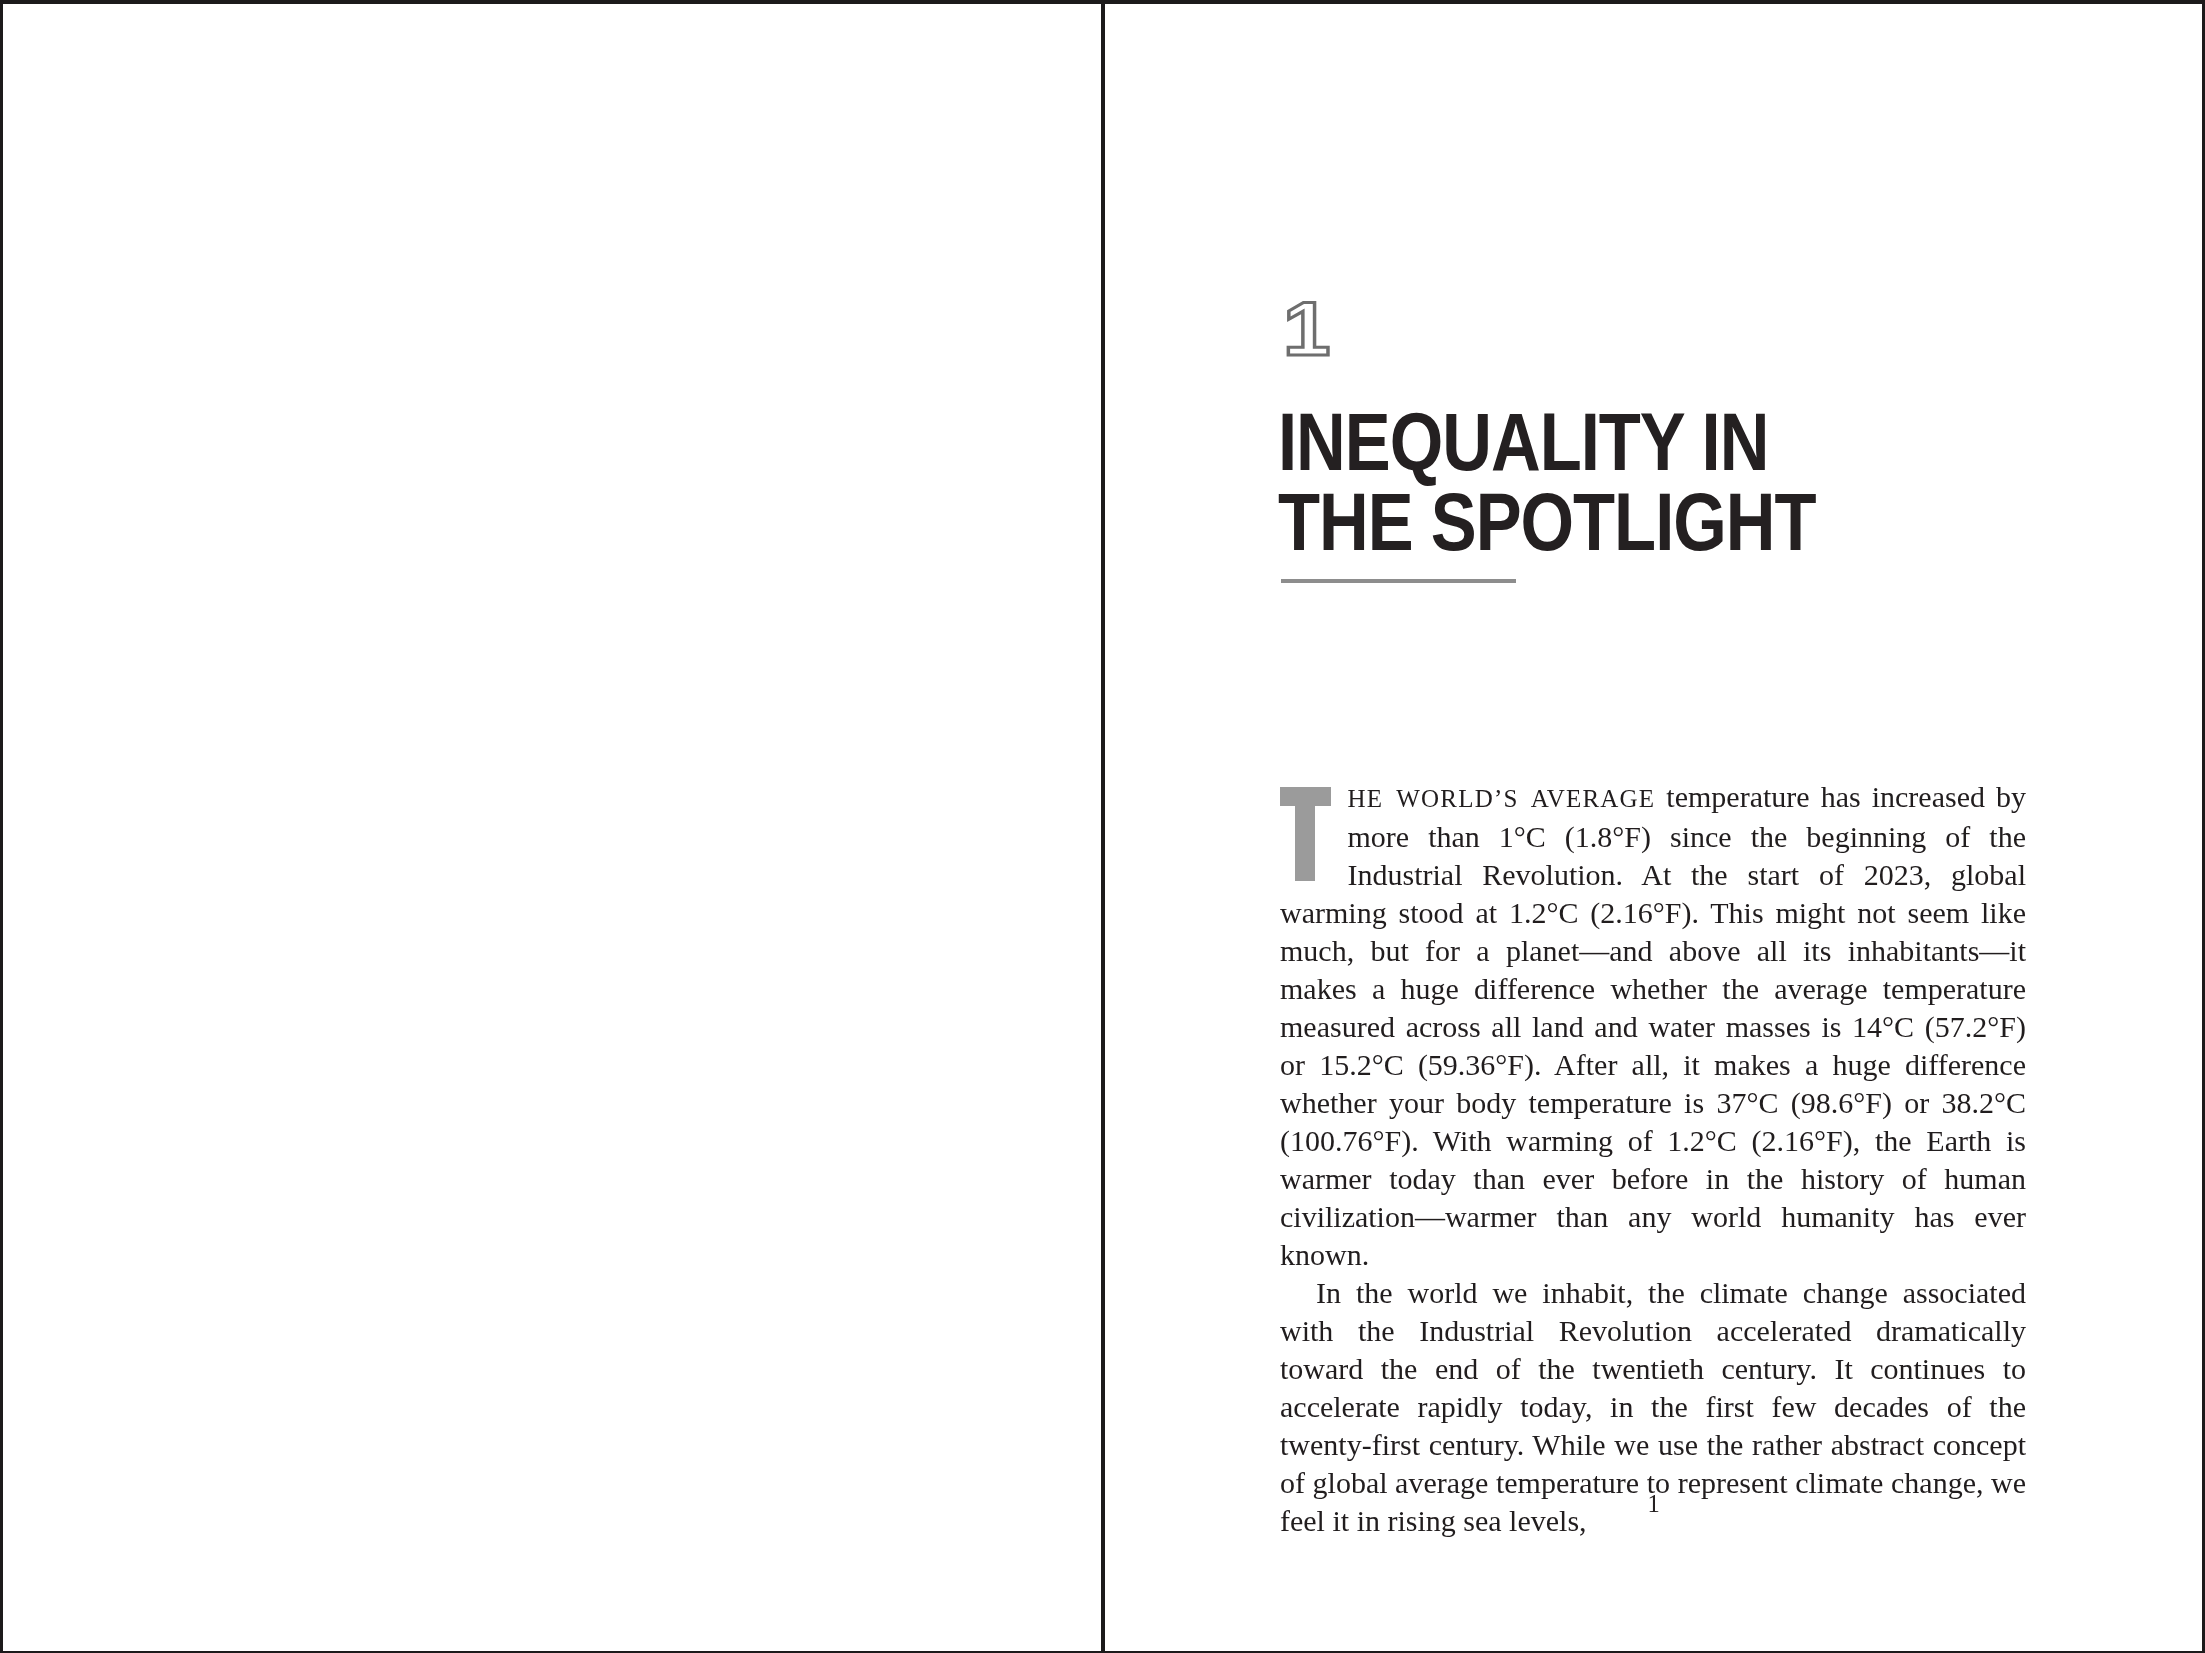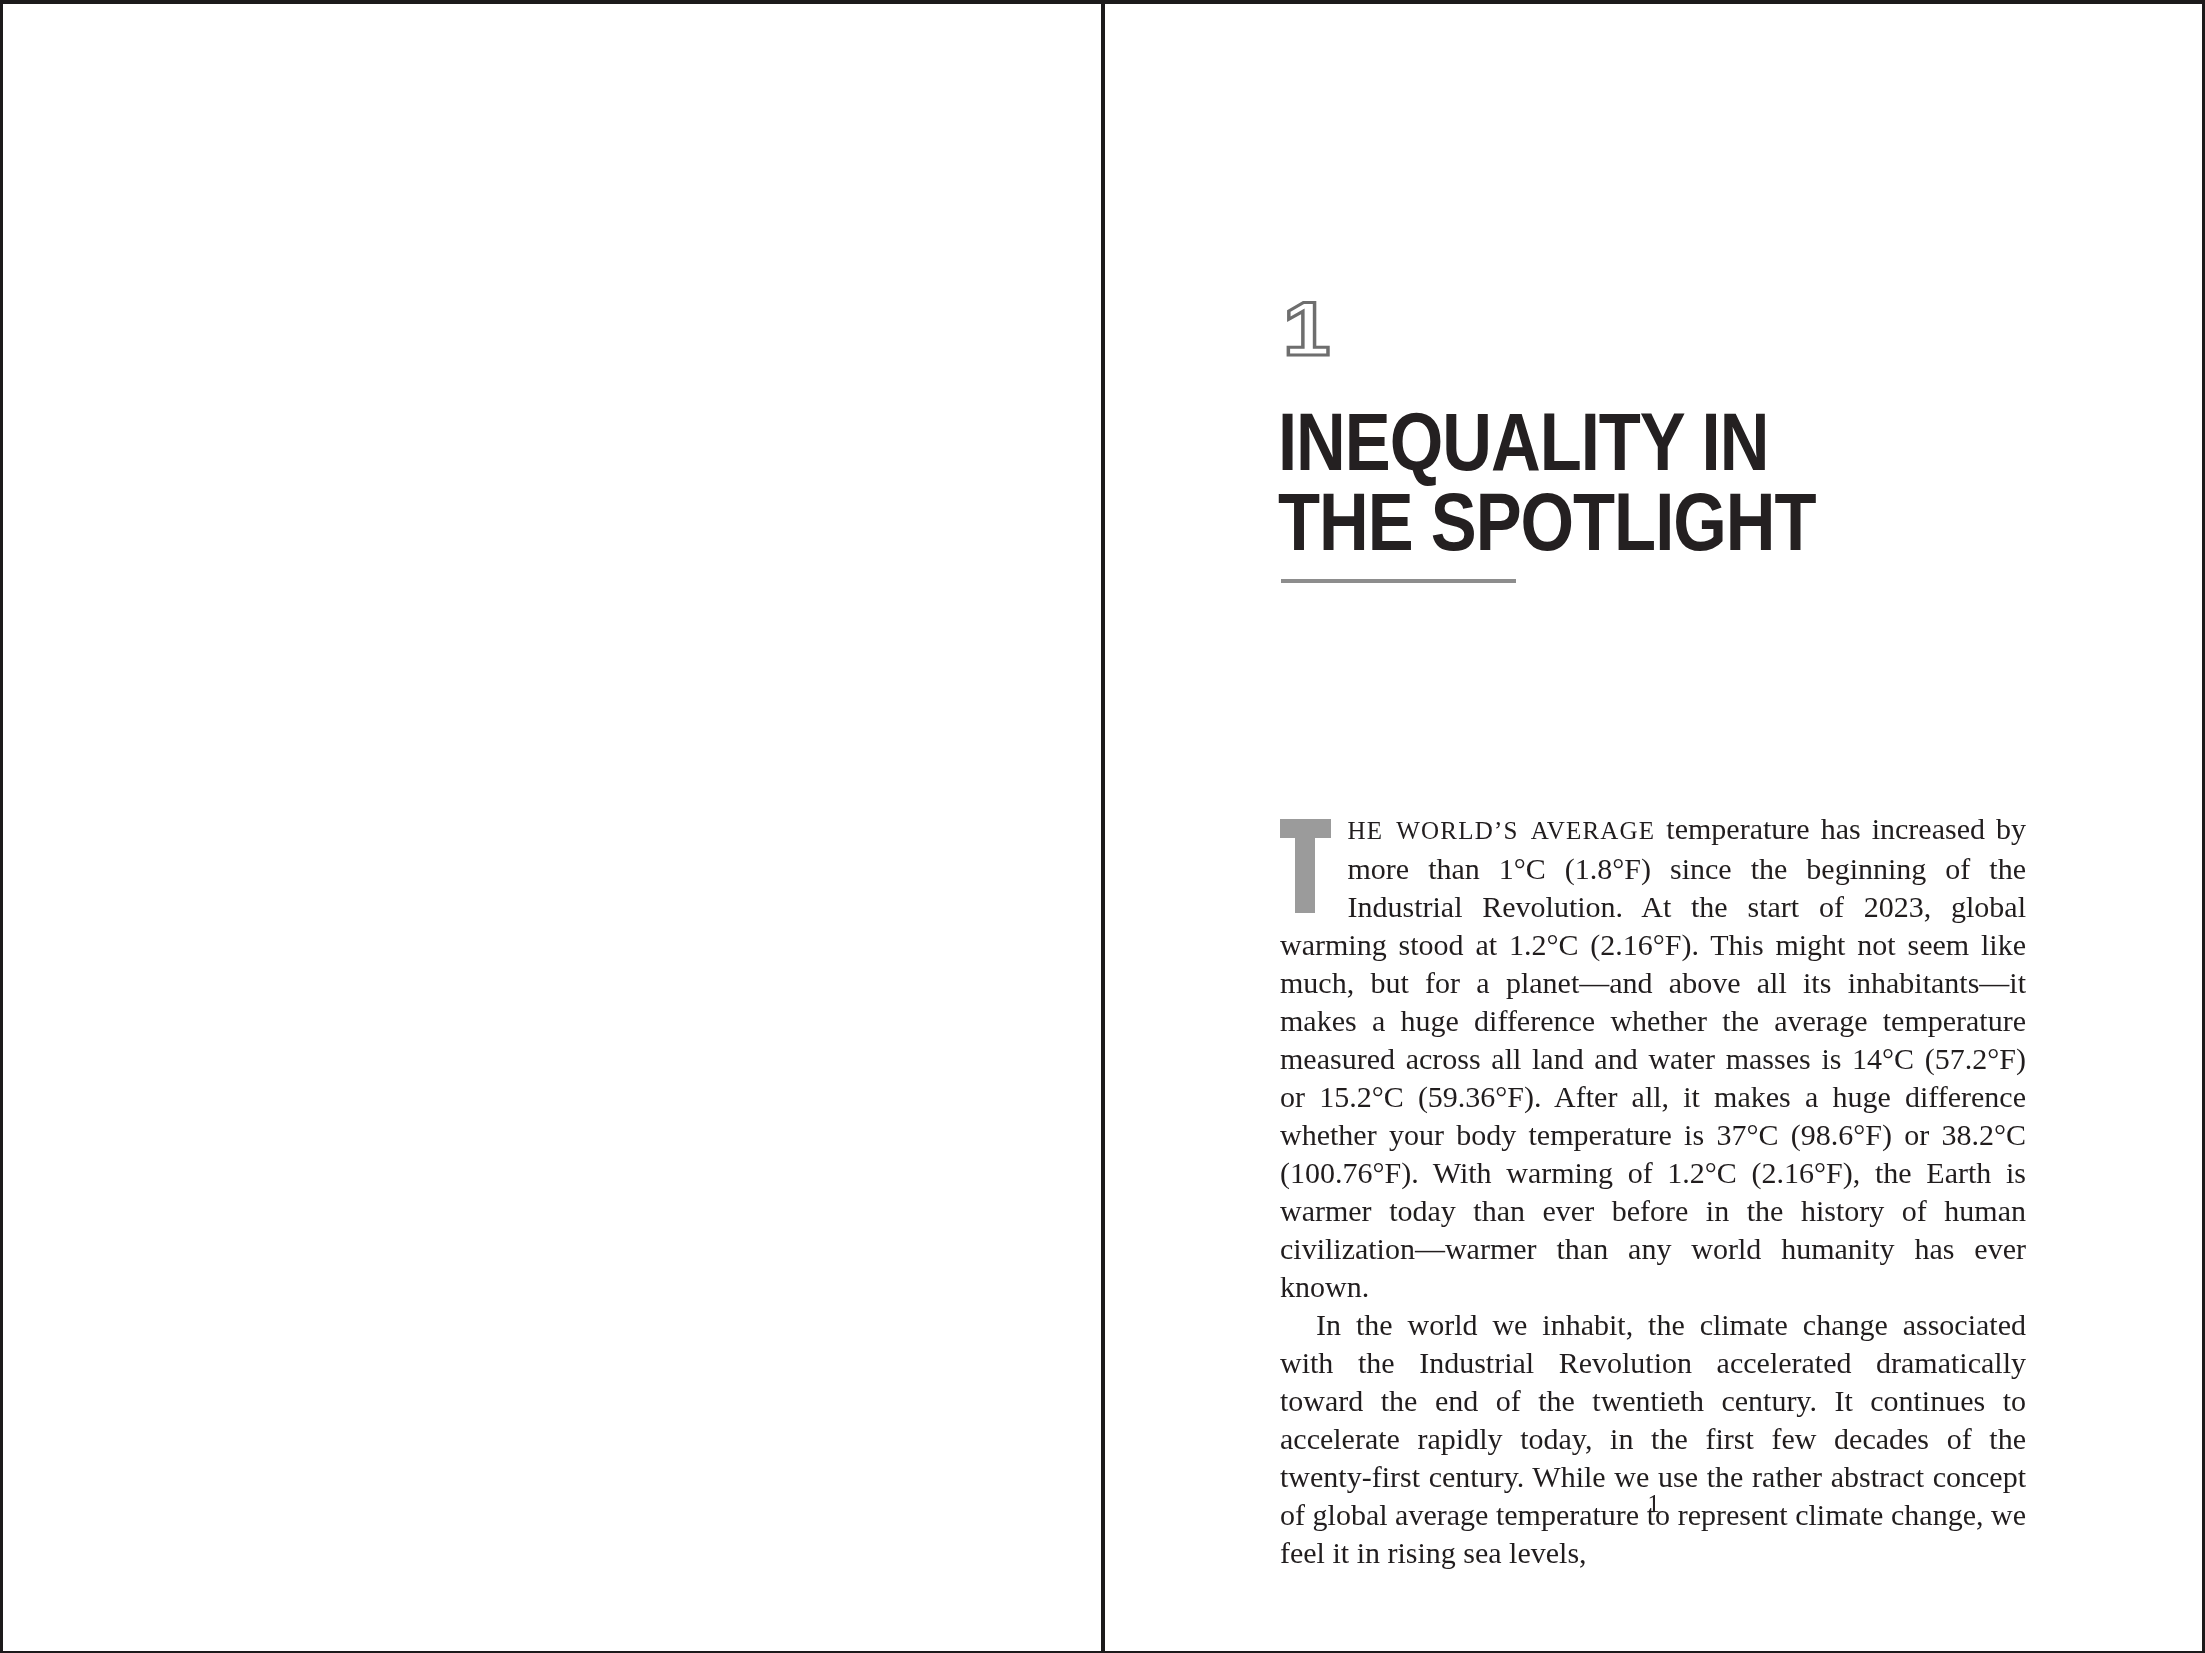--- a/index.html
+++ b/index.html
@@ -78,21 +78,20 @@
   .body-text {
     position: absolute;
     left: 175px;
     top: 774px;
     width: 746px;
     font-family: "Liberation Serif", serif;
     font-size: 30px;
     line-height: 38px;
     color: #211d1e;
     text-align: justify;
-    margin-top: 32px;
   }
   .para { margin: 0; }
   .para.indent { text-indent: 36px; }
 
   
   .dropcap {
     float: left;
     position: relative;
     width: 51px;
     height: 103px;

